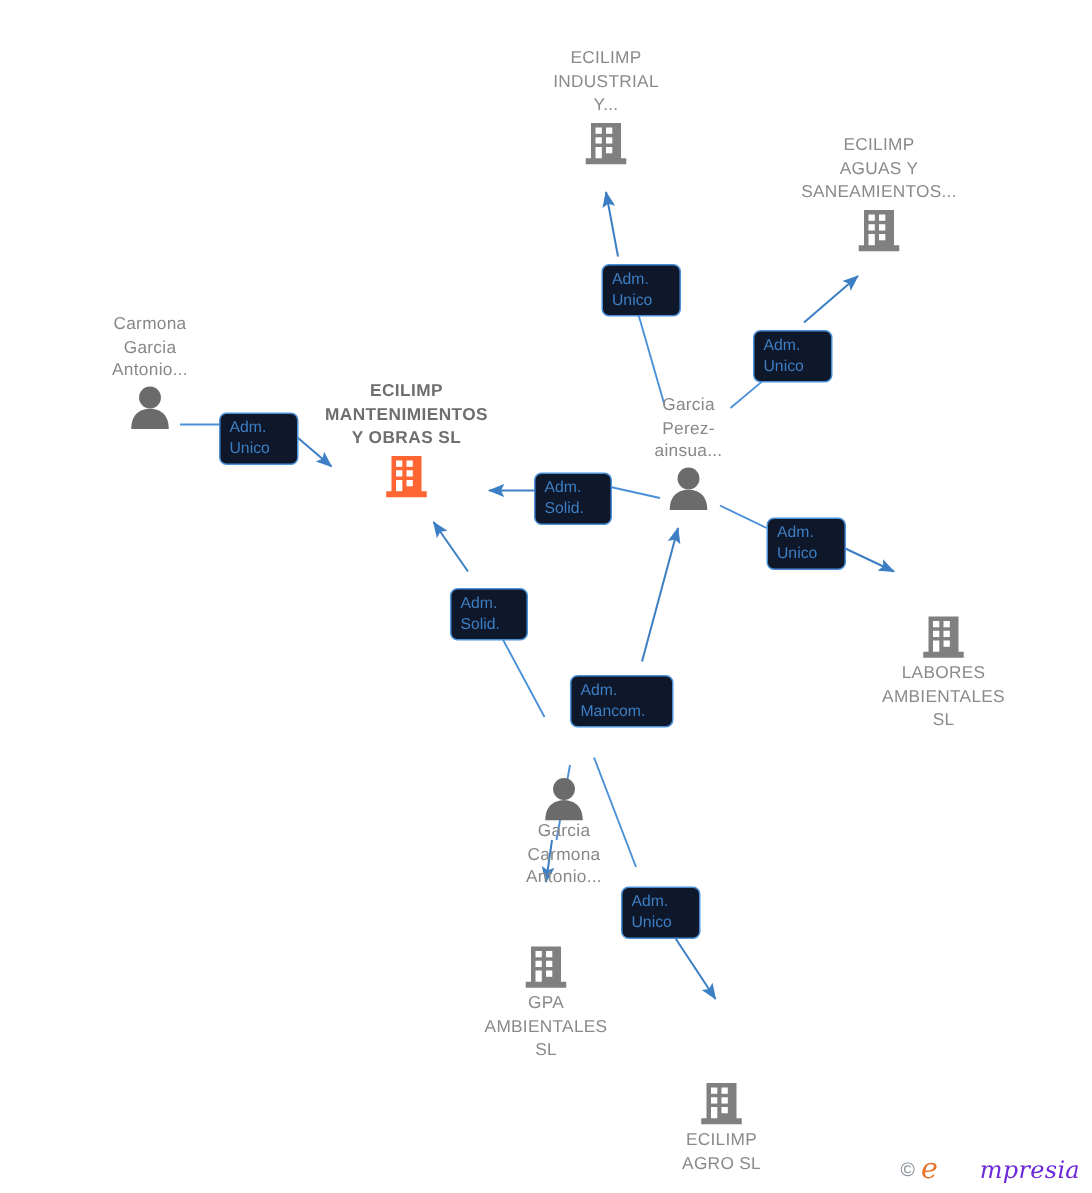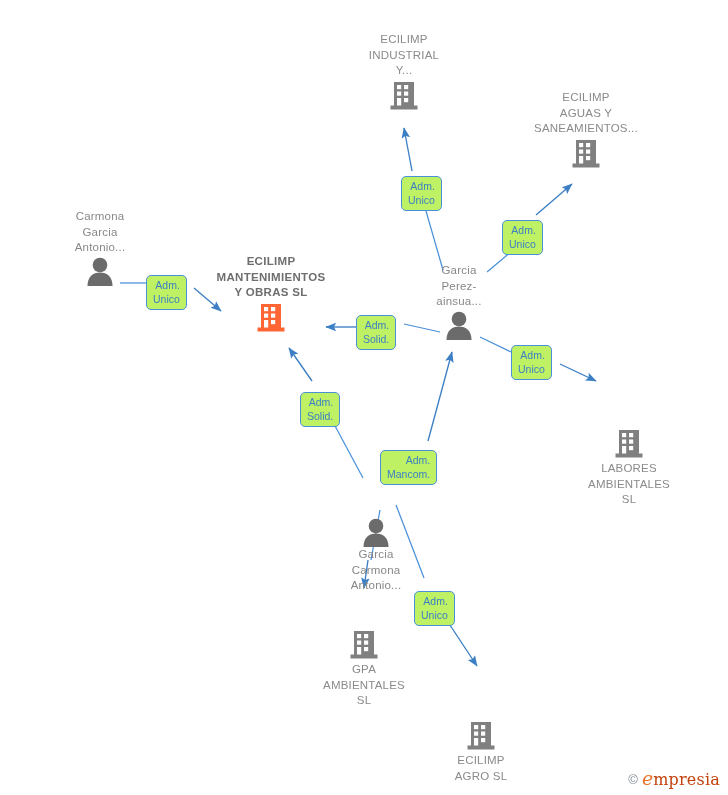--- a/index.html
+++ b/index.html
@@ -50,28 +50,28 @@
     letter-spacing: 0.3px;
   }
   .node-icon {
     display: block;
     margin: 0 auto;
     line-height: 0;
   }
   .node-icon svg { display: block; margin: 0 auto; }
   .edge-label {
     position: absolute;
-    background: #bef264;
+    background: #0f172a;
     border: 1.3px solid #4a90d9;
     border-radius: 5px;
     color: #3c7fc4;
     font-size: 10.5px;
     line-height: 13.5px;
-    padding: 3px 6px 3px 6px;
-    text-align: right;
+    padding: 3px 18px 3px 6px;
+    text-align: left;
     white-space: pre-line;
     box-sizing: border-box;
   }
   #watermark {
     position: absolute;
     right: 8px;
     bottom: 6px;
     display: flex;
     align-items: center;
     gap: 4px;
@@ -84,24 +84,26 @@
     color: #7d8a96;
   }
   #watermark .wm-e {
     color: #e8742c;
     font-family: "DejaVu Serif", serif;
     font-style: italic;
     font-size: 19px;
     line-height: 18px;
   }
   #watermark .wm-rest {
-    color: #c2410c;
+    color: #6d28d9;
     font-family: "DejaVu Serif", serif;
+    font-style: italic;
     font-size: 16px;
     letter-spacing: 0.2px;
+    margin-left: 28px;
   }
 </style>
 </head>
 <body>
 
 <div id="canvas">
 
   <svg id="edge-layer" viewBox="0 0 728 795">
     <defs>
       <marker id="arrowhead" markerWidth="9" markerHeight="9" refX="7.5" refY="3.2" orient="auto" markerUnits="strokeWidth">
@@ -199,21 +201,21 @@
         <div class="node-label ">Garcia
 Perez-
 ainsua...</div>
         <div class="node-icon">
           <svg width="34" height="30" viewBox="0 0 34 30">
             <circle cx="17" cy="9" r="7.3" fill="#6b6b6b"></circle>
             <path d="M4.5 30 C4.5 20.5 10 16.5 17 16.5 C24 16.5 29.5 20.5 29.5 30 Z" fill="#6b6b6b"></path>
           </svg>
         </div>
       </div>
-      <div class="node" style="left: 629px; top: 427px; text-align: center;">
+      <div class="node" style="left: 629px; top: 408px; text-align: center;">
         <div class="node-icon">
           <svg width="34" height="34" viewBox="0 0 34 34">
             <rect x="7" y="3" width="20" height="26" fill="#808080"></rect>
             <rect x="3.5" y="26.5" width="27" height="4" fill="#808080"></rect>
             <rect x="10" y="6" width="4.2" height="4.2" fill="#fff"></rect>
             <rect x="17" y="6" width="4.2" height="4.2" fill="#fff"></rect>
             <rect x="10" y="12.5" width="4.2" height="4.2" fill="#fff"></rect>
             <rect x="17" y="12.5" width="4.2" height="4.2" fill="#fff"></rect>
             <rect x="10" y="19" width="4.2" height="7.5" fill="#fff"></rect>
             <rect x="17" y="19" width="4.2" height="4.2" fill="#fff"></rect>

